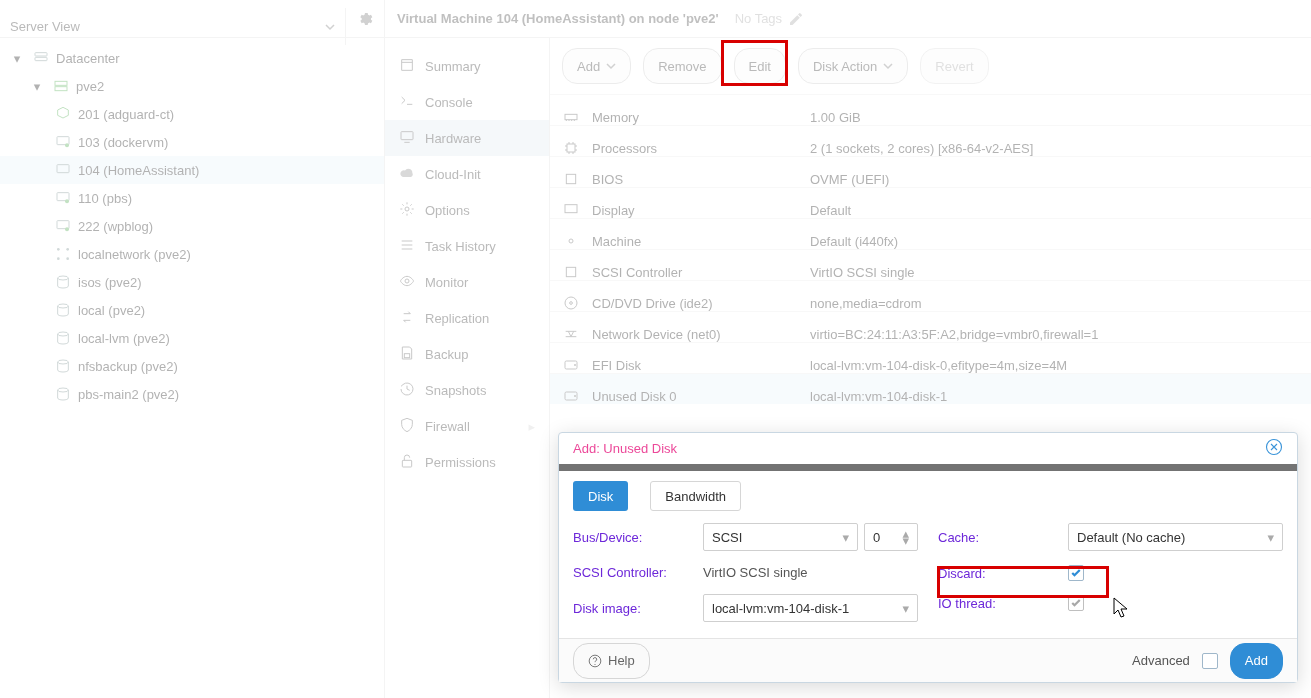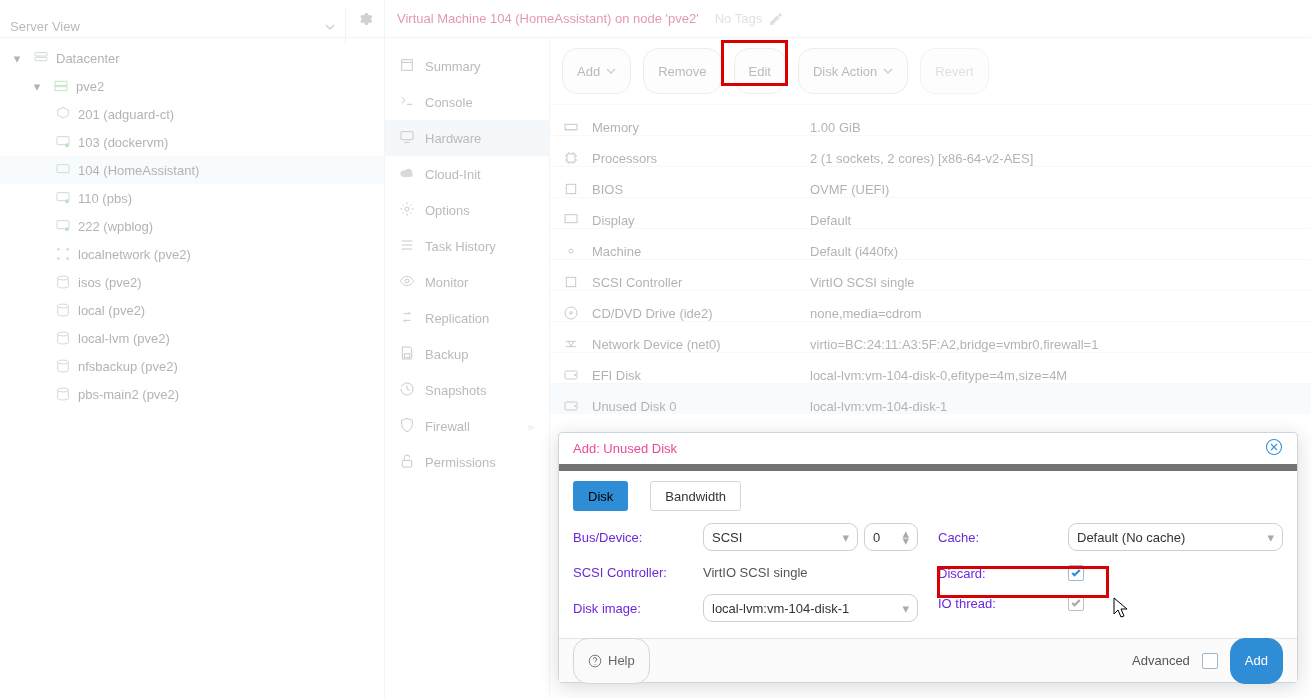--- a/index.html
+++ b/index.html
@@ -17,52 +17,52 @@
   .tree-row.level1 { padding-left: 30px; }
   .tree-row.level2 { padding-left: 54px; }
   .tree-row.selected { background:#eef5fb; }
   .tree-row .icon { width:18px; display:inline-flex; justify-content:center; color:#888; }
   .expander { width:14px; display:inline-block; text-align:center; color:#555; margin-right:2px; }
   .svgicon { width:16px; height:16px; }
 
   
   .mid { position:absolute; left:385px; top:0; width:165px; height:100%; border-right:1px solid #e6e6e6; }
   .titlebar { height:38px; border-bottom:1px solid #e6e6e6; padding:0 12px; display:flex; align-items:center; gap:16px; position:absolute; left:385px; right:0; top:0; }
-  .titlebar .title { color:#be185d; }
+  .titlebar .title { color:#737373;font-weight:bold; }
   .titlebar .tags { color:#bbb; display:flex; align-items:center; gap:6px; }
   .menu-item { display:flex; align-items:center; height:36px; padding:0 14px; gap:10px; color:#666; }
   .menu-item.active { background:#e9eff4; }
   .menu-item .chev { margin-left:auto; color:#ddd; }
 
   
   .main { position:absolute; left:550px; top:38px; right:0; bottom:0; }
   .toolbar { display:flex; align-items:center; gap:12px; padding:10px 12px; }
-  .btn { display:inline-flex; align-items:center; justify-content:center; height:46px; padding:12px 14px; border:1px solid #d6d6d6; border-radius:15px; background:#fafafa; color:#666; gap:6px; }
+  .btn { display:inline-flex; align-items:center; justify-content:center; height:36px; padding:12px 14px; border:1px solid #d6d6d6; border-radius:15px; background:#fafafa; color:#666; gap:6px; }
   .btn.disabled { color:#bbb; border-color:#e3e3e3; }
   .btn.primary { background:#2f8dd6; color:#fff; border-color:#2f8dd6; }
   .hw-table { }
   .hw-row { display:flex; align-items:flex-end; height:31px; border-top:1px solid #f0f0f0; }
   .hw-row.selected { background:#eef5fb; }
   .hw-icon { width:42px; display:flex; justify-content:center; color:#888; }
   .hw-name { width:218px; color:#555; }
   .hw-val { color:#555; }
 
   
   .dialog { position:absolute; left:558px; top:432px; width:740px; background:#fff; border:1px solid #c9d7e2; border-radius:4px; z-index:10; box-shadow:0 4px 20px rgba(0,0,0,.15); }
   .dlg-head { display:flex; align-items:center; height:38px; padding:0 14px; color:#ec4899; border-bottom:7px solid #737373; }
   .dlg-close { margin-left:auto; color:#3a94d9; }
   .dlg-tabs { display:flex; gap:8px; padding:10px 14px 8px; }
   .tab { height:30px; display:inline-flex; align-items:center; padding:0 14px; border-radius:3px; border:1px solid transparent; color:#333; }
-  .tab.active { background:#2f8dd6; color:#000000; }
+  .tab.active { background:#2f8dd6; color:#ffffff; }
   .tab.inactive { background:#fff; border-color:#d6d6d6;margin-left:14px; }
   .dlg-body { display:flex; padding: 4px 14px 16px; gap:20px; }
   .col { flex:1; display:flex; flex-direction:column; gap:14px; }
   .field { display:flex; align-items:center; }
   .field-label { width:130px; color:#6d28d9; }
-  .input { height:28px; border:1px solid #cfcfcf; border-radius:9px; background:#fff; display:flex; align-items:center; padding:0 8px; color:#333; }
+  .input { height:28px; border:1px solid #cfcfcf; border-radius:2px; background:#fff; display:flex; align-items:center; padding:0 8px; color:#333; }
   .input.grow { flex:1; }
   .input .dd { margin-left:auto; color:#aaa; }
   .num { width:54px; margin-left:6px; justify-content:space-between; }
   .cbox { width:16px; height:16px; border:1px solid #9fb7ca; display:inline-flex; align-items:center; justify-content:center; border-radius:2px; background:#fff; }
   .cbox.checked svg { display:block; }
   .cbox svg { display:none; width:12px; height:12px; stroke:#2f8dd6; stroke-width:3; fill:none; }
   .cbox.grey { border-color:#bfbfbf; }
   .cbox.grey svg { stroke:#a8a8a8; display:block; }
   .dlg-foot { height:44px; border-top:1px solid #e4e4e4; display:flex; align-items:center; padding:0 14px; gap:12px; background:#fbfbfb; }
   .foot-spacer { flex:1; }

